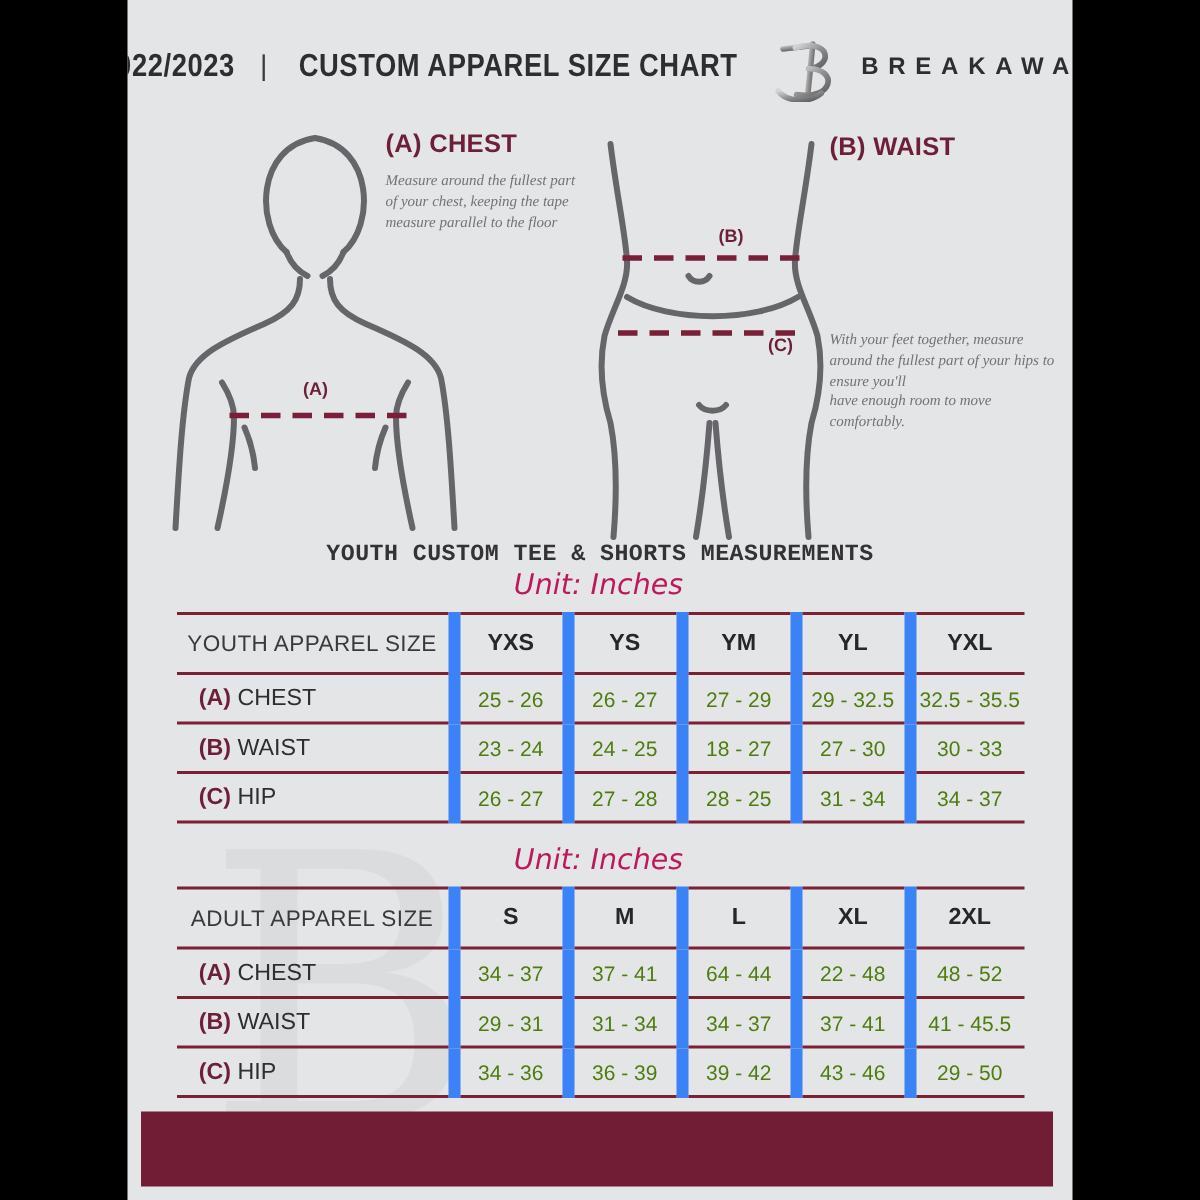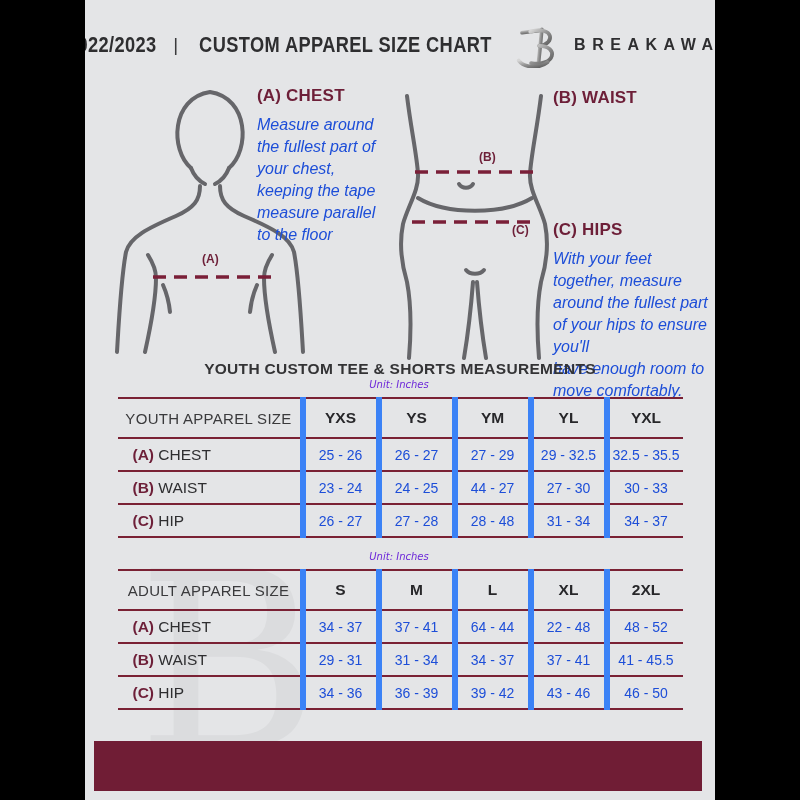--- a/index.html
+++ b/index.html
@@ -18,39 +18,39 @@
     transform:scale(.96,1.12);transform-origin:center;white-space:nowrap;}
   .hdr .sep{font-size:19px;color:#3a3a3c;font-weight:400;padding:0 2px;}
   .hdr .brand{font-weight:700;font-size:16px;color:#2e2e30;letter-spacing:6.5px;white-space:nowrap;}
   .logo-svg{display:block;}
 
   
   .figures{position:absolute;left:0;top:80px;width:100%;height:286px;z-index:1;}
   .fig{position:absolute;}
   .instr{position:absolute;}
   .instr h3{margin:0 0 8px 0;font-size:17px;font-weight:700;color:#6d1f38;letter-spacing:.2px;}
-  .instr p{margin:0;font-size:16px;line-height:1.38;font-style:italic;color:#1d4ed8;
-    font-family:Liberation Sans, sans-serif;white-space:pre-line;}
+  .instr p{margin:0;font-size:10px;line-height:1.38;font-style:italic;color:#737373;
+    font-family:Liberation Serif, serif;white-space:pre-line;}
   .fig-label{position:absolute;font-size:12px;font-weight:700;color:#6d1f38;z-index:2;}
 
   
   .tables{position:absolute;left:0;top:360px;width:100%;z-index:1;}
   .tbl-title{text-align:center;font-size:15.5px;font-weight:700;color:#333335;
-    letter-spacing:.3px;margin:0;}
-  .tbl-unit{text-align:center;font-size:10px;font-style:italic;color:#6d28d9;
+    letter-spacing:.3px;margin:0;font-family:Liberation Mono, monospace;}
+  .tbl-unit{text-align:center;font-size:19px;font-style:italic;color:#be185d;
     margin:1px 2px 0 0;font-family:"DejaVu Sans",sans-serif;}
   table{border-collapse:collapse;table-layout:fixed;width:565px;margin:7px auto 0 auto;}
   col.c-label{width:185px;} col.c-size{width:76px;}
   tr{border-top:2px solid #7a2134;}
   table{border-bottom:2px solid #7a2134;}
-  th,td{border-left:6px solid #3b82f6;padding:0;text-align:center;vertical-align:middle;}
+  th,td{border-left:8px solid #3b82f6;padding:0;text-align:center;vertical-align:middle;}
   th:first-child,td:first-child{border-left:none;margin-top:20px;}
   th{height:38px;font-size:15.5px;font-weight:700;color:#27272a;}
   th.lblhead{font-weight:400;font-size:15px;color:#3a3a3c;letter-spacing:.3px;}
-  td{height:31px;font-size:14px;color:#1d4ed8;}
+  td{height:31px;font-size:14px;color:#4d7c0f;}
   td.lbl{text-align:left;padding-left:15px;font-size:15.5px;color:#2e2e30;}
   td.lbl .pfx{font-weight:700;color:#6d1f38;}
   .adult-block{margin-top:13px;}
 
   
   .footer-bar{position:absolute;left:9px;top:741px;width:608px;height:50px;
     background:#701d35;z-index:2;}
 
   svg .sil{fill:none;stroke:#66666a;stroke-width:4;stroke-linecap:round;}
   svg .dash{fill:none;stroke:#7a1f38;stroke-width:3.6;stroke-dasharray:13 8;}
@@ -124,21 +124,20 @@
       <span class="fig-label" style="left:427px;top:143px;">(C)</span>
 
       <div class="instr" style="left:172px;top:6px;width:136px;">
         <h3>(A) CHEST</h3>
         <p>Measure around the fullest part of your chest, keeping the tape measure parallel to the floor</p>
       </div>
       <div class="instr" style="left:468px;top:8px;width:152px;">
         <h3>(B) WAIST</h3>
       </div>
       <div class="instr" style="left:468px;top:140px;width:156px;">
-        <h3>(C) HIPS</h3>
         <p>With your feet together, measure around the fullest part of your hips to ensure you'll
 have enough room to move comfortably.</p>
       </div>
     </div>
 
     <div class="tables">
 
       <div>
         <p class="tbl-title">YOUTH CUSTOM TEE &amp; SHORTS MEASUREMENTS</p>
         <p class="tbl-unit">Unit: Inches</p>
@@ -165,29 +164,29 @@
             <td>25 - 26</td>
             <td>26 - 27</td>
             <td>27 - 29</td>
             <td>29 - 32.5</td>
             <td>32.5 - 35.5</td>
           </tr>
           <tr>
             <td class="lbl"><span class="pfx">(B)</span> <span>WAIST</span></td>
             <td>23 - 24</td>
             <td>24 - 25</td>
-            <td>44 - 27</td>
+            <td>18 - 27</td>
             <td>27 - 30</td>
             <td>30 - 33</td>
           </tr>
           <tr>
             <td class="lbl"><span class="pfx">(C)</span> <span>HIP</span></td>
             <td>26 - 27</td>
             <td>27 - 28</td>
-            <td>28 - 48</td>
+            <td>28 - 25</td>
             <td>31 - 34</td>
             <td>34 - 37</td>
           </tr>
         </tbody>
           </table>
       </div>
 
       <div class="adult-block">
         <p class="tbl-unit">Unit: Inches</p>
         <table>
@@ -223,21 +222,21 @@
             <td>34 - 37</td>
             <td>37 - 41</td>
             <td>41 - 45.5</td>
           </tr>
           <tr>
             <td class="lbl"><span class="pfx">(C)</span> <span>HIP</span></td>
             <td>34 - 36</td>
             <td>36 - 39</td>
             <td>39 - 42</td>
             <td>43 - 46</td>
-            <td>46 - 50</td>
+            <td>29 - 50</td>
           </tr>
         </tbody>
           </table>
       </div>
     </div>
 
     <div class="footer-bar"></div>
   </div>
 </div>
 

